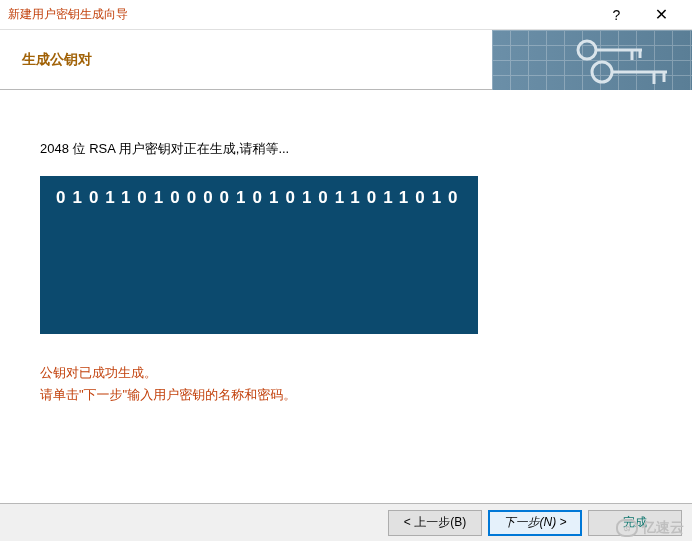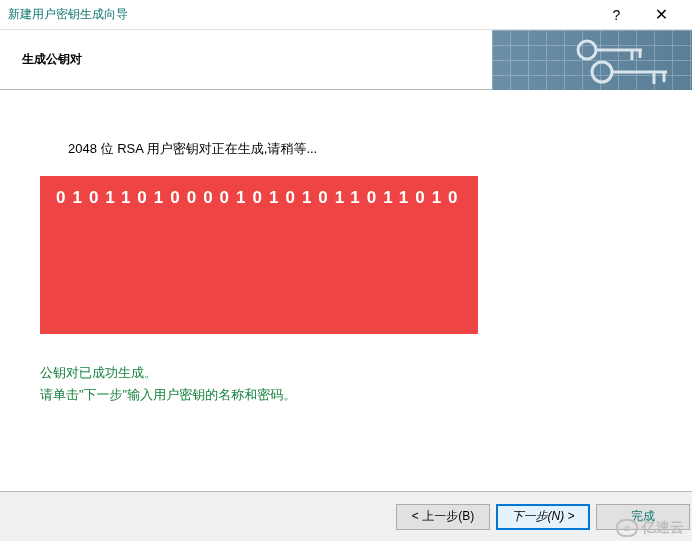--- a/index.html
+++ b/index.html
@@ -20,21 +20,21 @@
       height: 30px;
       background: #ffffff;
       display: flex;
       align-items: center;
       padding: 0 8px;
       border-bottom: 1px solid #e0e0e0;
     }
     .titlebar-text {
       flex: 1;
       font-size: 12px;
-      color: #0f766e;
+      color: #c2410c;
     }
     .titlebar-controls {
       display: flex;
       gap: 0;
     }
     .titlebar-btn {
       width: 45px;
       height: 28px;
       display: flex;
       align-items: center;
@@ -48,23 +48,23 @@
     }
     .header {
       height: 60px;
       background: #ffffff;
       position: relative;
       border-bottom: 1px solid #b8b8b8;
       display: flex;
       align-items: center;
     }
     .header-title {
-      font-size: 12px;
+      font-size: 14px;
       font-weight: bold;
-      color: #000000;
+      color: #a16207;
       padding-left: 22px;
     }
     .header-graphic {
       position: absolute;
       right: 0;
       top: 0;
       width: 200px;
       height: 60px;
       background: linear-gradient(90deg, #6b8fa8 0%, #5a7e96 100%);
       display: flex;
@@ -86,60 +86,59 @@
     }
     .content {
       padding: 50px 40px 10px 40px;
       background: #ffffff;
       height: 413px;
     }
     .status-text {
       font-size: 13px;
       color: #000;
       margin-bottom: 18px;
-      margin-left: 28px;
     }
     .binary-box {
       width: 438px;
       height: 158px;
-      background: #ef4444;
+      background: #0c4a6e;
       color: #ffffff;
       font-family: "Arial", sans-serif;
       font-size: 17px;
       font-weight: bold;
       letter-spacing: 7px;
       padding: 10px 14px 10px 16px;
       line-height: 23px;
       word-break: break-all;
       overflow: hidden;
     }
     .binary-line {
       white-space: nowrap;
     }
     .binary-line.indent {
       padding-left: 20px;
     }
     .success-text {
       margin-top: 28px;
       font-size: 13px;
-      color: #15803d;
+      color: #c2410c;
       line-height: 22px;
     }
     .footer {
       position: absolute;
       bottom: 0;
       left: 0;
       right: 0;
-      height: 50px;
+      height: 38px;
       border-top: 1px solid #b8b8b8;
       background: #f0f0f0;
       display: flex;
       align-items: center;
       justify-content: flex-end;
-      padding: 0 2px;
+      padding: 0 10px;
       gap: 6px;
     }
     .footer-btn {
       height: 26px;
       min-width: 94px;
       padding: 0 12px;
       font-size: 12px;
       font-family: inherit;
       background: #e1e1e1;
       border: 1px solid #adadad;

